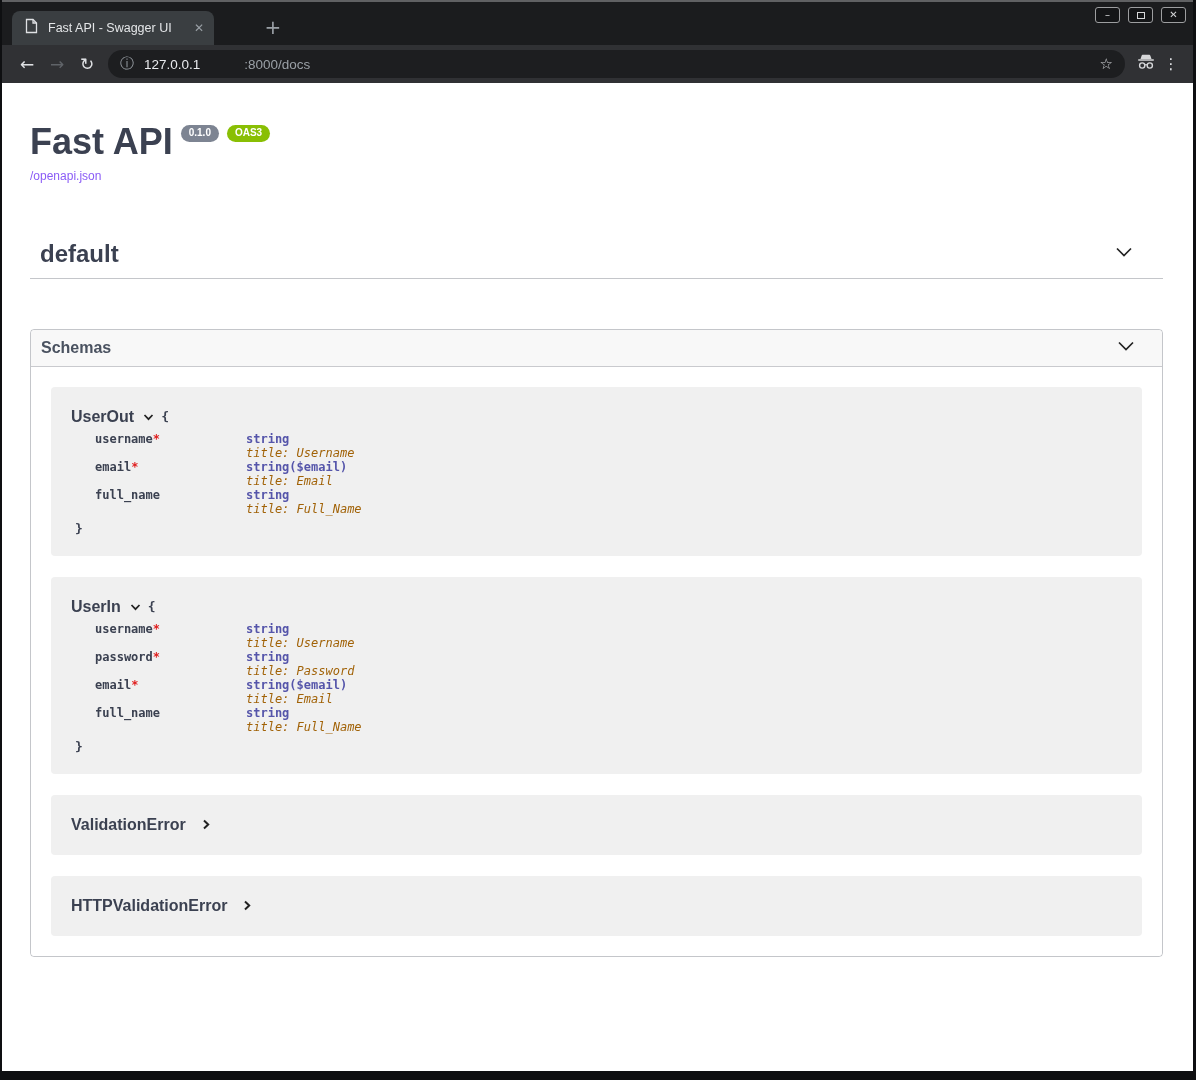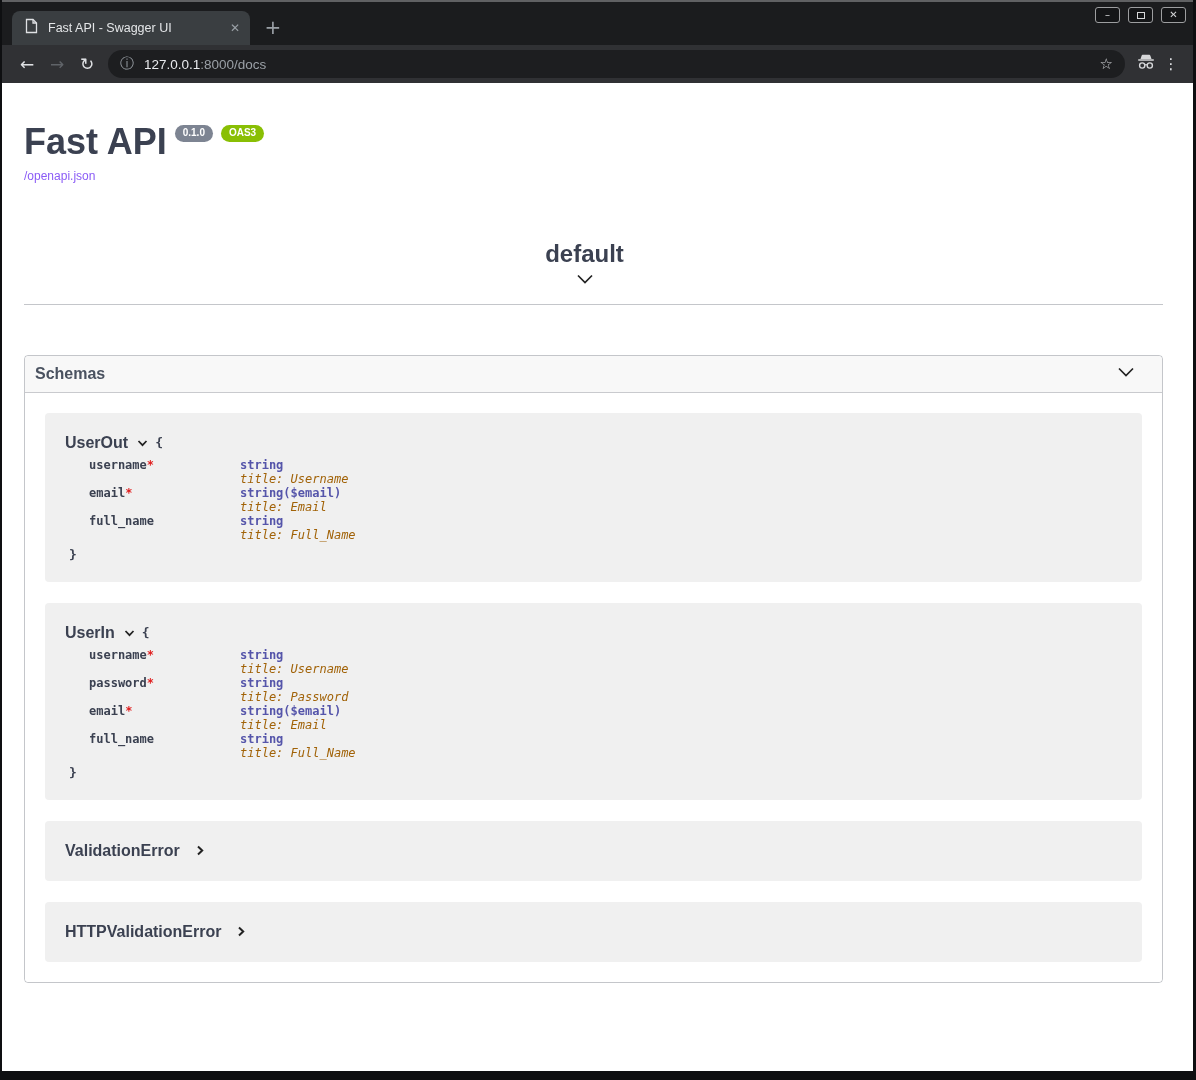--- a/index.html
+++ b/index.html
@@ -5,21 +5,21 @@
   * { box-sizing: border-box; margin: 0; padding: 0; }
   html,body { width:1196px; height:1080px; }
   body { background:#0e0f11; position:relative; font-family:"Liberation Sans", sans-serif; }
 
   .window { position:absolute; top:0; left:2px; right:3px; bottom:9px;
             display:flex; flex-direction:column; background:#fff; overflow:hidden; }
 
   
   .titlebar { flex:none; height:45px; background:#1b1c1e; position:relative;
               border-top:2px solid #606163; }
-  .tab { position:absolute; left:10px; bottom:0; width:238px; height:34px;
+  .tab { position:absolute; left:10px; bottom:0; width:202px; height:34px;
          background:#3a3e41; border-radius:8px 8px 0 0; display:flex;
          align-items:center; padding:0 10px 0 13px; }
   .tab-title { color:#e4e6e8; font-size:12.5px; margin-left:10px; white-space:nowrap;
                overflow:hidden; flex:1; }
   .tab-close { color:#9aa0a6; font-size:12px; margin-left:6px; cursor:default; }
   .newtab-btn { position:absolute; left:258px; top:12px; width:26px; height:26px;
                 color:#9aa0a6; font-size:20px; line-height:26px; text-align:center; }
   .win-controls { position:absolute; top:5px; right:7px; display:flex; gap:8px; }
   .win-btn { width:25px; height:16px; border:1px solid #9d9ea0; border-radius:3px;
              background:#141517; color:#d6d7d9; display:flex; align-items:center;
@@ -29,39 +29,39 @@
   
   .toolbar { flex:none; height:38px; background:#303134; display:flex;
              align-items:center; padding:0 10px; }
   .glyph { font-family:"DejaVu Sans", sans-serif; }
   .nav-btn { width:30px; text-align:center; font-size:17px; color:#dfe1e4; flex:none; }
   .nav-btn.disabled { color:#5f6368; }
   .omnibox { flex:1; height:28px; background:#1d1e20; border-radius:14px;
              display:flex; align-items:center; padding:0 12px; margin:0 8px 0 6px; }
   .info-icon { color:#9aa0a6; font-size:14px; flex:none; }
   .url-text { margin-left:10px; font-size:13.5px; color:#e8eaed; flex:1; white-space:nowrap; }
-  .url-dim { color:#9aa0a6; }
+  .url-dim { color:#9aa0a6;margin-left:44px; }
   .star-icon { color:#cfd1d4; font-size:15px; flex:none; }
   .incognito-icon { width:26px; flex:none; text-align:center; }
   .menu-icon { width:24px; text-align:center; font-size:15px; color:#dfe1e4;
                flex:none; letter-spacing:0; }
 
   
   .page { flex:1; background:#fff; color:#3b4151; overflow:hidden; }
-  .content { padding:40px 30px 0 22px; }
+  .content { padding:40px 30px 0 28px; }
 
   .api-title-row { line-height:1.05; }
   .api-title { font-size:36px; font-weight:bold; color:#3b4151; }
   .badge { display:inline-block; font-size:10px; font-weight:bold; color:#fff;
            border-radius:14px; padding:3px 8px; margin-left:8px; vertical-align:18px; }
   .spec-link { display:inline-block; margin-top:8px; font-size:12px; text-decoration:none; }
 
   .tag-section { margin-top:56px; }
   .tag-head { display:flex; align-items:center; justify-content:space-between;
-              padding:0 28px 10px 10px; border-bottom:1px solid rgba(59,65,81,.3);flex-direction:column; }
+              padding:0 28px 10px 10px; border-bottom:1px solid rgba(59,65,81,.3); }
   .tag-title { font-size:24px; font-weight:bold; color:#3b4151; }
 
   .opblock { margin-top:10px; height:37px; border:1px solid #49cc90;
              background:#e8f8f1; border-radius:4px; display:flex; align-items:center;
              padding:0 6px; box-shadow:0 0 3px rgba(0,0,0,.12); }
   .opblock-method { width:108px; height:27px; line-height:27px; text-align:center;
                     background:#49cc90; color:#fff; font-weight:bold; font-size:14px;
                     border-radius:3px; flex:none; }
   .opblock-path { font-family:"DejaVu Sans Mono", monospace; font-weight:bold;
                   font-size:16px; color:#3b4151; margin-left:10px; }

